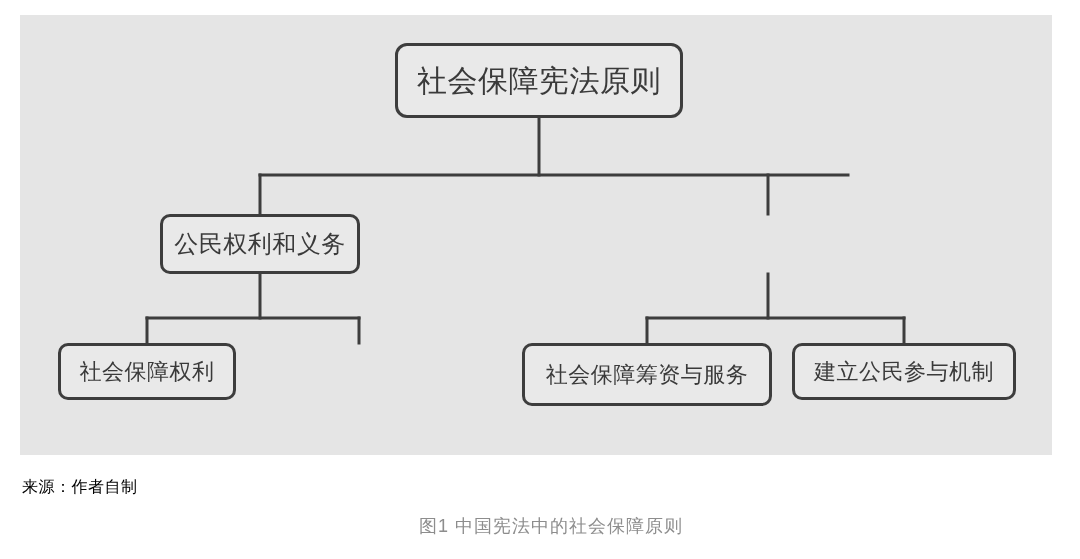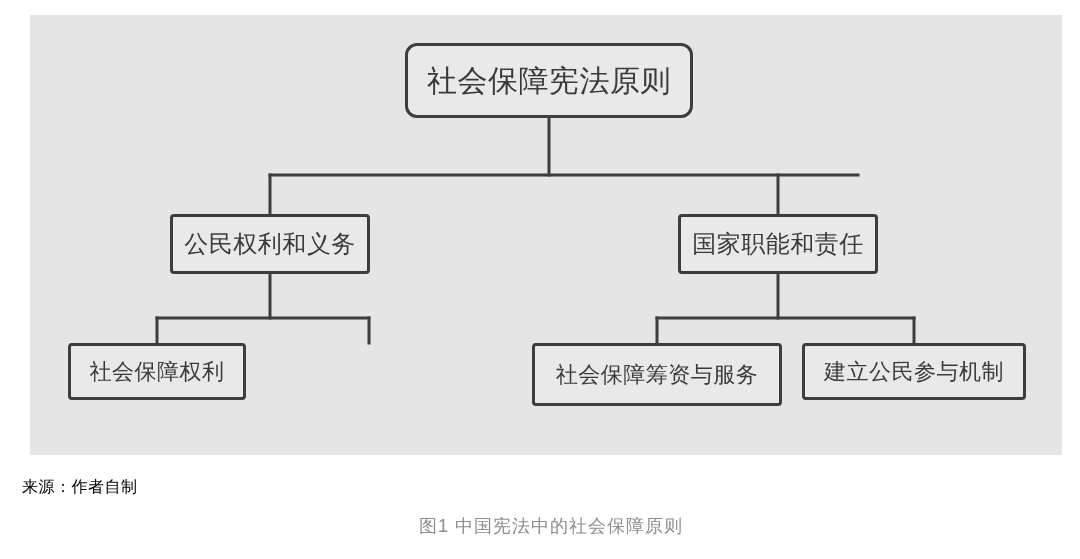--- a/index.html
+++ b/index.html
@@ -13,21 +13,21 @@
     height: 559px;
     position: relative;
     overflow: hidden;
     font-family: "Liberation Sans", "DejaVu Sans", sans-serif;
     color: #3a3a3a;
   }
 
   
   #figure-panel {
     position: absolute;
-    left: 30px;
+    left: 20px;
     top: 15px;
     width: 1032px;
     height: 440px;
     background: #e5e5e5;
   }
 
   #diagram-canvas {
     position: absolute;
     left: 0;
     top: 0;
@@ -44,21 +44,21 @@
     height: 440px;
     pointer-events: none;
   }
 
   
   .node {
     position: absolute;
     box-sizing: border-box;
     background: #e9e9e9;
     border: 3px solid #3d3d3d;
-    border-radius: 4px;
+    border-radius: 10px;
     display: flex;
     align-items: center;
     justify-content: center;
     text-align: center;
     line-height: 1;
     white-space: nowrap;
     letter-spacing: 0.5px;
   }
 
   .node-label {
@@ -169,23 +169,20 @@
     </svg>
 
     <div class="node level1" id="node-root">
       <span class="node-label">社会保障宪法原则</span>
     </div>
 
     <div class="node level2" id="node-citizen-rights">
       <span class="node-label">公民权利和义务</span>
     </div>
 
-    <div class="node level2" id="node-state-duties">
-      <span class="node-label">国家职能和责任</span>
-    </div>
 
     <div class="node level3" id="node-social-security-right">
       <span class="node-label">社会保障权利</span>
     </div>
 
 
     <div class="node level3" id="node-funding-service">
       <span class="node-label">社会保障筹资与服务</span>
     </div>
 

